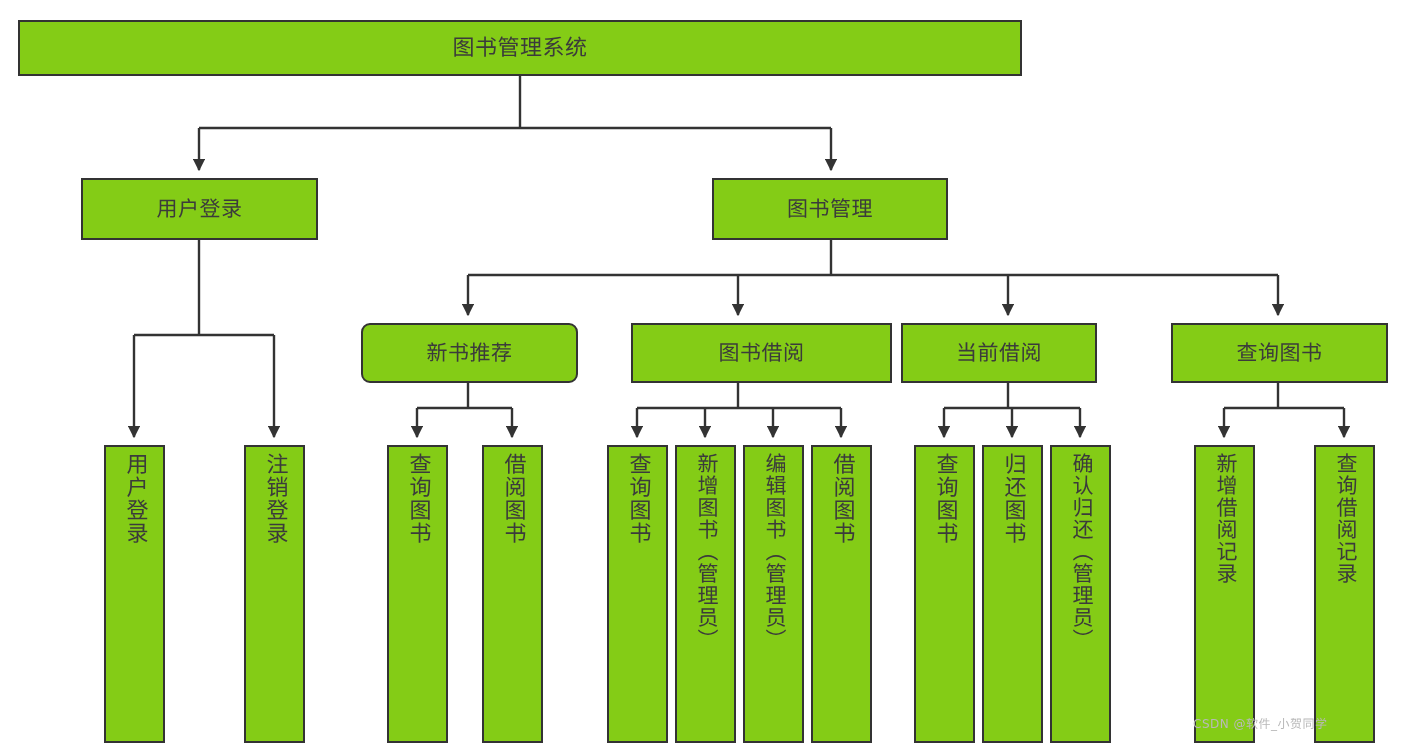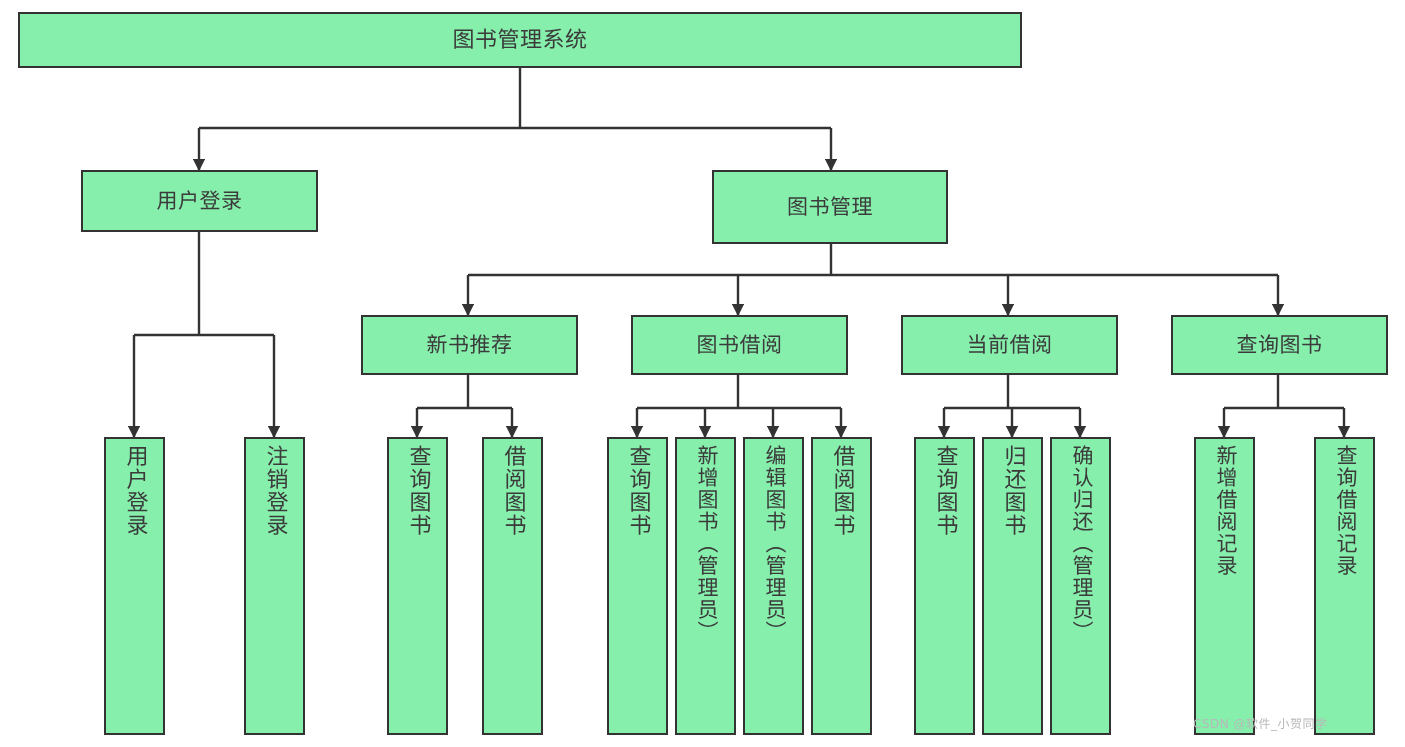--- a/index.html
+++ b/index.html
@@ -22,27 +22,28 @@
     position: absolute;
     left: 0;
     top: 0;
     width: 1405px;
     height: 747px;
     pointer-events: none;
   }
   .node {
     position: absolute;
     box-sizing: border-box;
-    background: #86efac;
+    background: #84cc16;
     border: 2.2px solid #333333;
     display: flex;
     align-items: center;
     justify-content: center;
     color: #3b3b3b;
     z-index: 2;
+    margin-top: 8px;
   }
   .node .node-label {
     display: block;
     text-align: center;
     line-height: 1.05;
     letter-spacing: 0.5px;
     color: #3b3b3b;
   }
   
   .node.h .node-label {
@@ -137,31 +138,31 @@
     </g>
   </svg>
 
   <div class="node h root" style="left:18px; top:12px; width:1004px; height:56px;">
     <span class="node-label">图书管理系统</span>
   </div>
 
   <div class="node h" style="left:81px; top:170px; width:237px; height:62px;">
     <span class="node-label">用户登录</span>
   </div>
-  <div class="node h" style="left:712px; top:170px; width:236px; height:74px;">
+  <div class="node h" style="left:712px; top:170px; width:236px; height:62px;">
     <span class="node-label">图书管理</span>
   </div>
 
-  <div class="node h" style="left:361px; top:315px; width:217px; height:60px;">
+  <div class="node h" style="left:361px; top:315px; width:217px; height:60px;border-radius:9px;">
     <span class="node-label">新书推荐</span>
   </div>
-  <div class="node h" style="left:631px; top:315px; width:217px; height:60px;">
+  <div class="node h" style="left:631px; top:315px; width:261px; height:60px;">
     <span class="node-label">图书借阅</span>
   </div>
-  <div class="node h" style="left:901px; top:315px; width:217px; height:60px;">
+  <div class="node h" style="left:901px; top:315px; width:196px; height:60px;">
     <span class="node-label">当前借阅</span>
   </div>
   <div class="node h" style="left:1171px; top:315px; width:217px; height:60px;">
     <span class="node-label">查询图书</span>
   </div>
 
   <div class="node v" style="left:104px; top:437px; width:61px; height:298px;">
     <span class="node-label">用户登录</span>
   </div>
   <div class="node v" style="left:244px; top:437px; width:61px; height:298px;">

